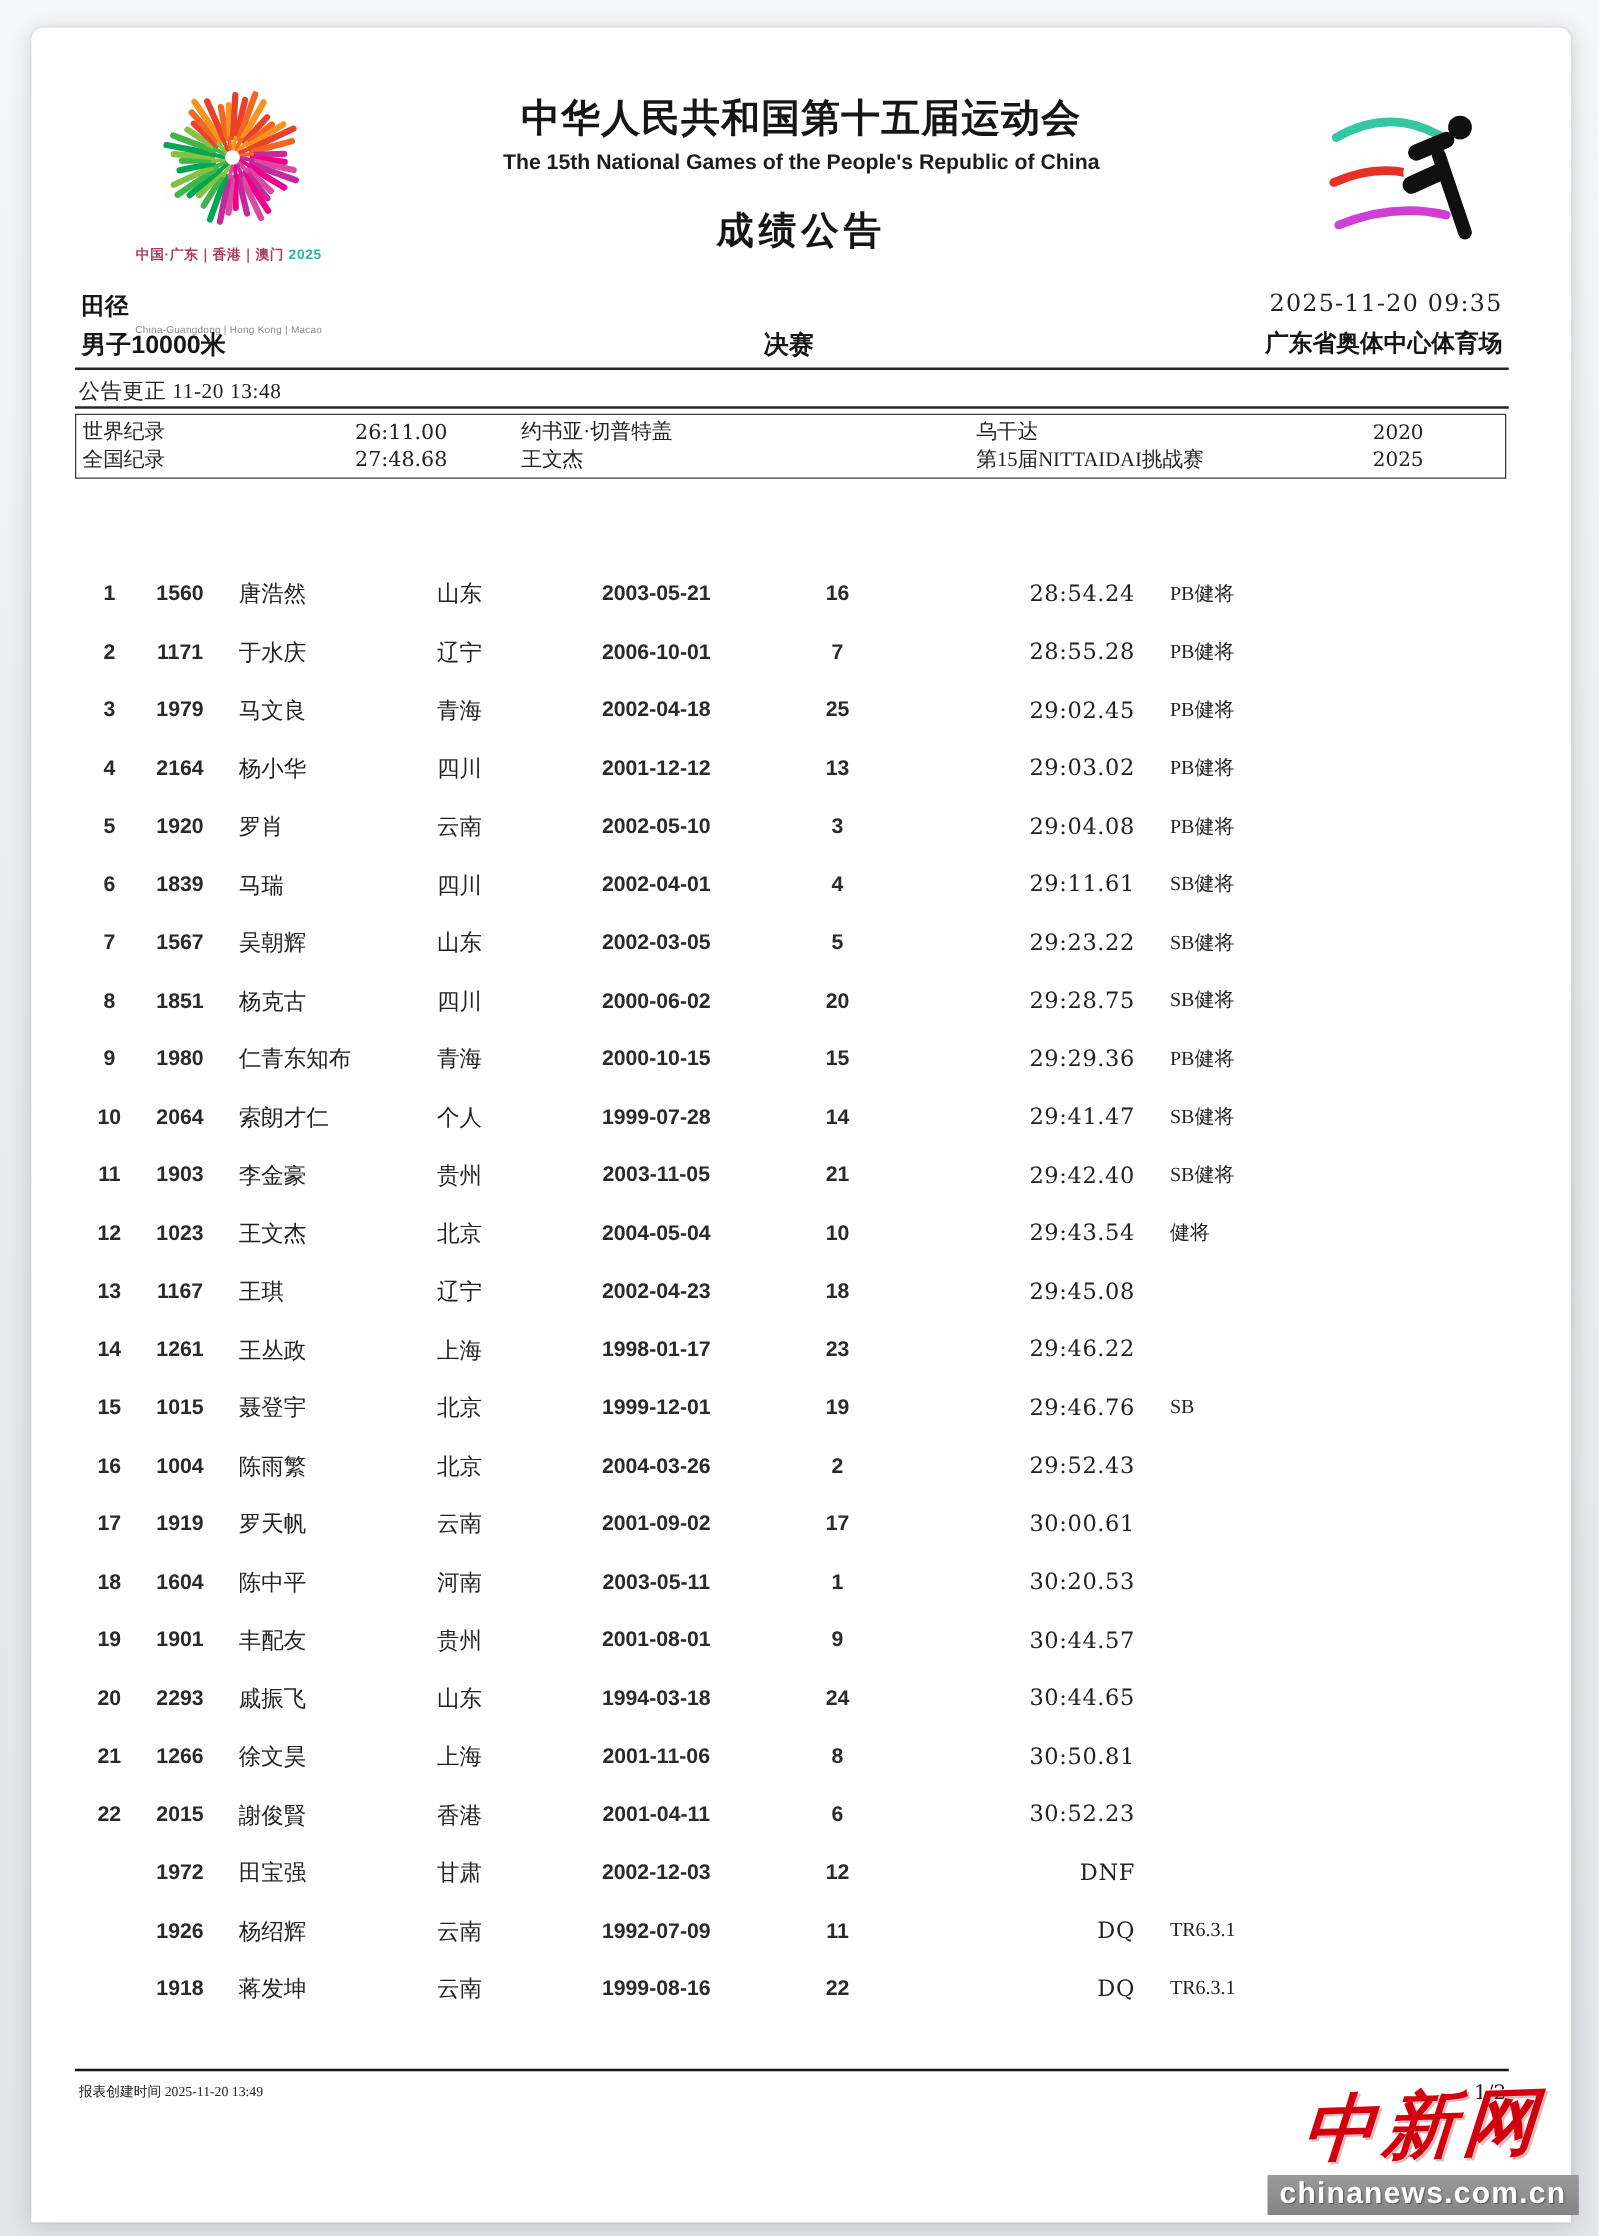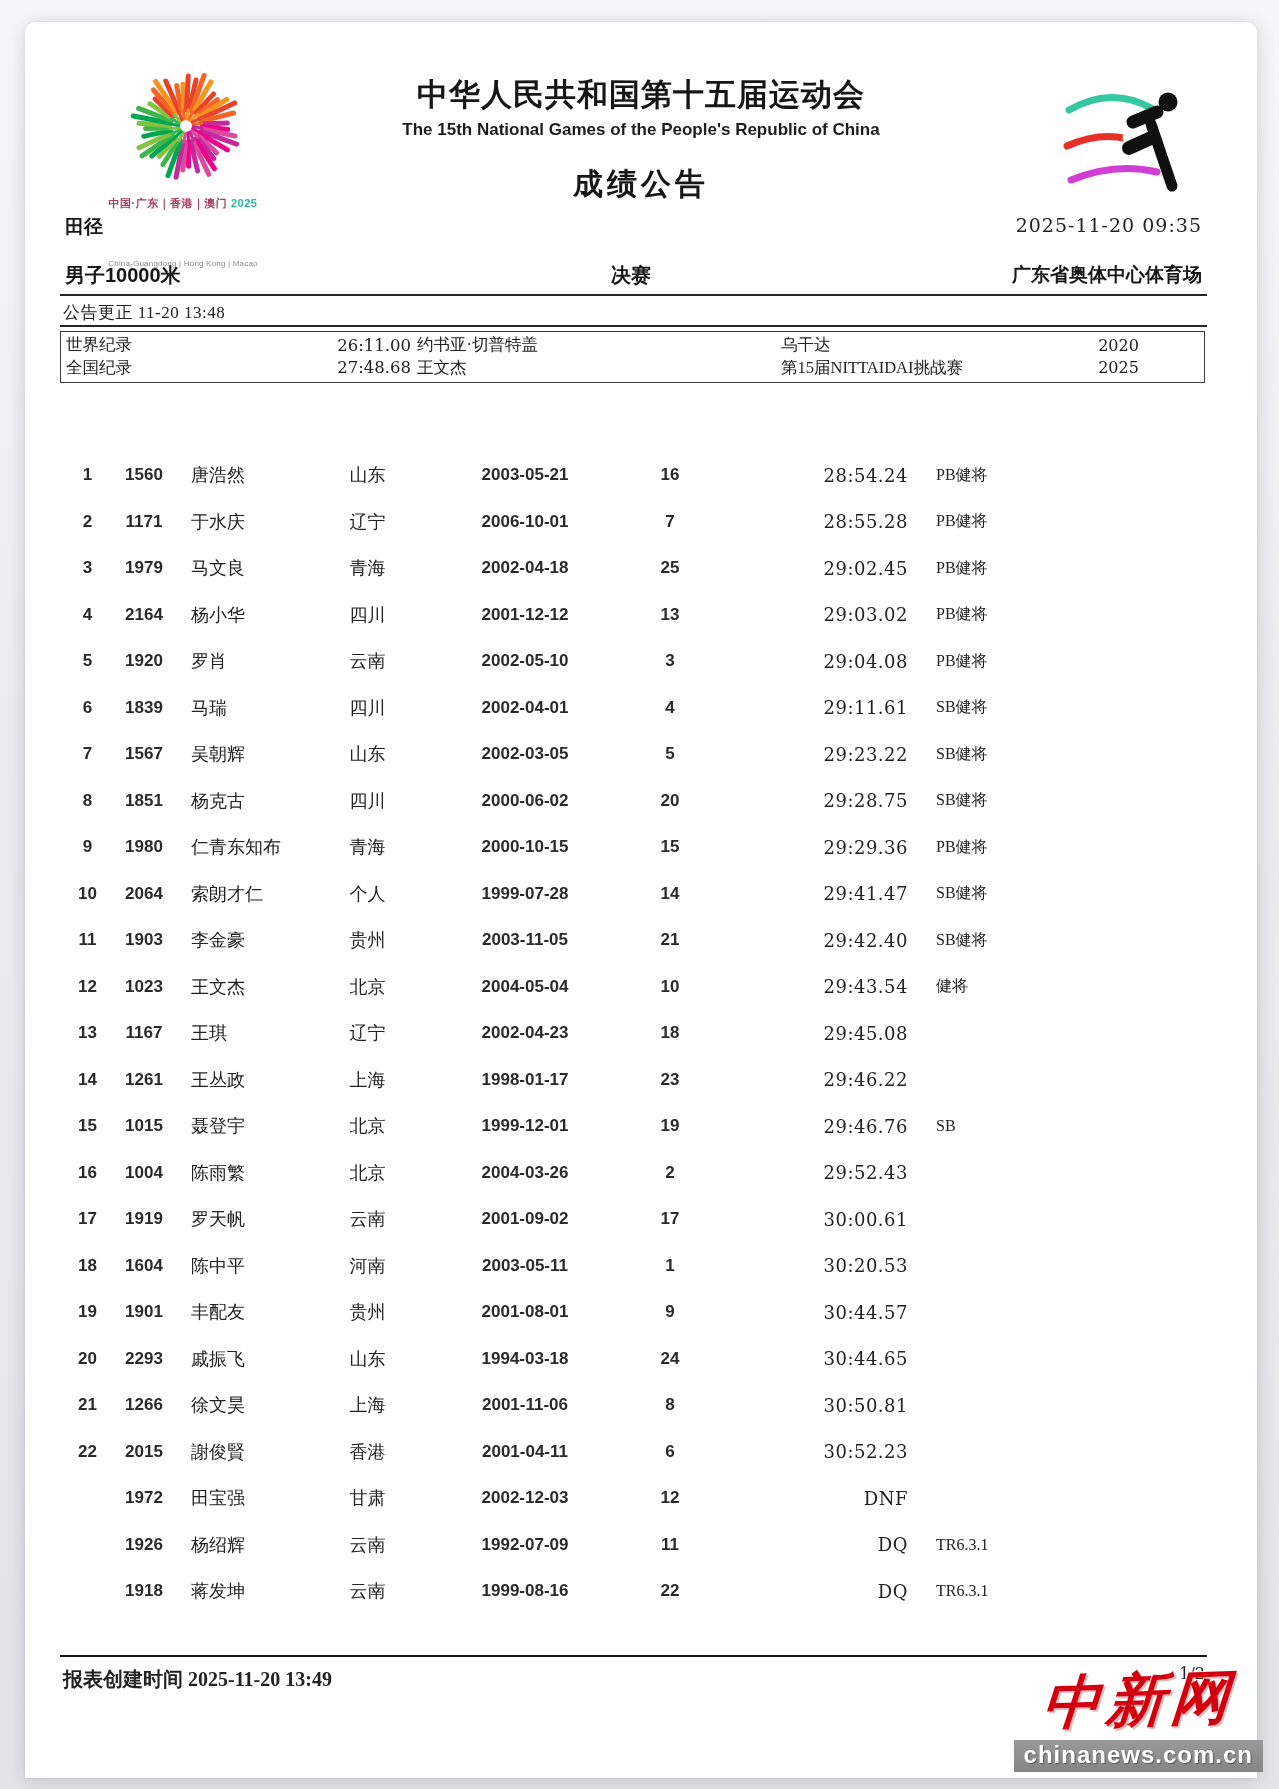--- a/index.html
+++ b/index.html
@@ -23,39 +23,39 @@
   .emblem-cap2 { font-size:8px; color:#8a8a8a; letter-spacing:.2px;margin-top:48px; }
 
   .title-block { position:absolute; left:0; right:0; top:52px; text-align:center; }
   .title-cn { font-size:31px; letter-spacing:1px; }
   .title-en { font-size:17px; margin-top:4px; color:#1d1d1d; }
   .subtitle { font-size:30px; margin-top:24px; letter-spacing:4px; }
 
   .pictogram { position:absolute; left:1038px; top:56px; }
 
   
-  .info1 { position:absolute; left:35px; right:55px; top:192px; height:26px; }
+  .info1 { position:absolute; left:35px; right:55px; top:210px; height:26px; }
   .info1 .sport { position:absolute; left:5px; font-size:19px; }
   .info1 .dt { position:absolute; right:0; font-size:19px; letter-spacing:1px; }
   .info2 { position:absolute; left:35px; right:55px; top:240px; height:28px; }
   .info2 .event { position:absolute; left:5px; font-size:20px; }
   .info2 .phase { position:absolute; left:50%; transform:translateX(-50%); font-size:20px; }
   .info2 .venue { position:absolute; right:0; font-size:19px; }
   .rule { position:absolute; left:35px; width:1147px; border-top:2px solid #262626; }
   .rule1 { top:272px; }
   .correction { position:absolute; left:38px; top:279px; font-size:17px; letter-spacing:.5px;text-align:right; }
   .rule2 { top:303px; }
 
   
   .records { position:absolute; left:35px; top:309px; width:1145px; border:1.5px solid #3a3a3a;
              padding:2px 0 3px 0; }
   .record-row { display:grid; grid-template-columns:170px 180px 370px 250px 175px;
                 height:22.5px; align-items:center; font-size:16.5px; }
   .rec-label { padding-left:5px; }
-  .rec-mark { text-align:right; font-size:16.5px; }
+  .rec-mark { text-align:center; font-size:16.5px; }
   .rec-athlete { padding-left:6px; }
   .rec-team { }
   .rec-year { text-align:center; font-size:16px; }
 
   
   .thead { position:absolute; left:35px; top:382px; width:990px; height:46px;
            border:1.5px solid #4a4a4a; display:grid;
            grid-template-columns:55px 58px 142px 105px 210px 80px 210px 130px;
            align-items:center; font-size:18px; }
   .thead span { display:block; }
@@ -70,21 +70,21 @@
   .c-bib   { text-align:center; font-size:17px; font-weight:700; color:#2a2a2a; }
   .c-name  { padding-left:18px; font-size:18px; }
   .c-unit  { text-align:center; font-size:18px; }
   .c-dob   { text-align:center; font-size:17px; font-weight:700; color:#2a2a2a; }
   .c-order { text-align:center; font-size:17px; font-weight:700; color:#2a2a2a; }
   .c-result{ text-align:right; padding-right:12px; font-size:18px; letter-spacing:.5px; }
   .c-note  { padding-left:16px; font-size:16px; }
 
   
   .rule3 { top:1633px; border-top:2.5px solid #161616; }
-  .created { position:absolute; left:38px; top:1644px; font-size:20px;font-weight:bold; }
+  .created { position:absolute; left:38px; top:1644px; font-size:11px; }
   .pagenum { position:absolute; right:52px; top:1642px; font-size:16px; }
 
   
   .watermark { position:absolute; right:16px; top:1662px; text-align:center; }
   .wm-logo { font-family:"Liberation Serif", serif; font-weight:700; font-style:italic;
              font-size:58px; color:#d2000f; letter-spacing:6px; transform:skewX(-6deg) rotate(-2deg);
              text-shadow:2px 2px 0 rgba(140,0,0,.25), -1px -1px 0 rgba(255,255,255,.8); }
   .wm-banner { margin-top:0; background:linear-gradient(180deg,#9a9a9a,#848484);
                color:#fff; font-weight:700; font-size:24px; letter-spacing:1px;
                padding:1px 10px 3px 10px; text-shadow:1px 1px 1px #5a5a5a; }

